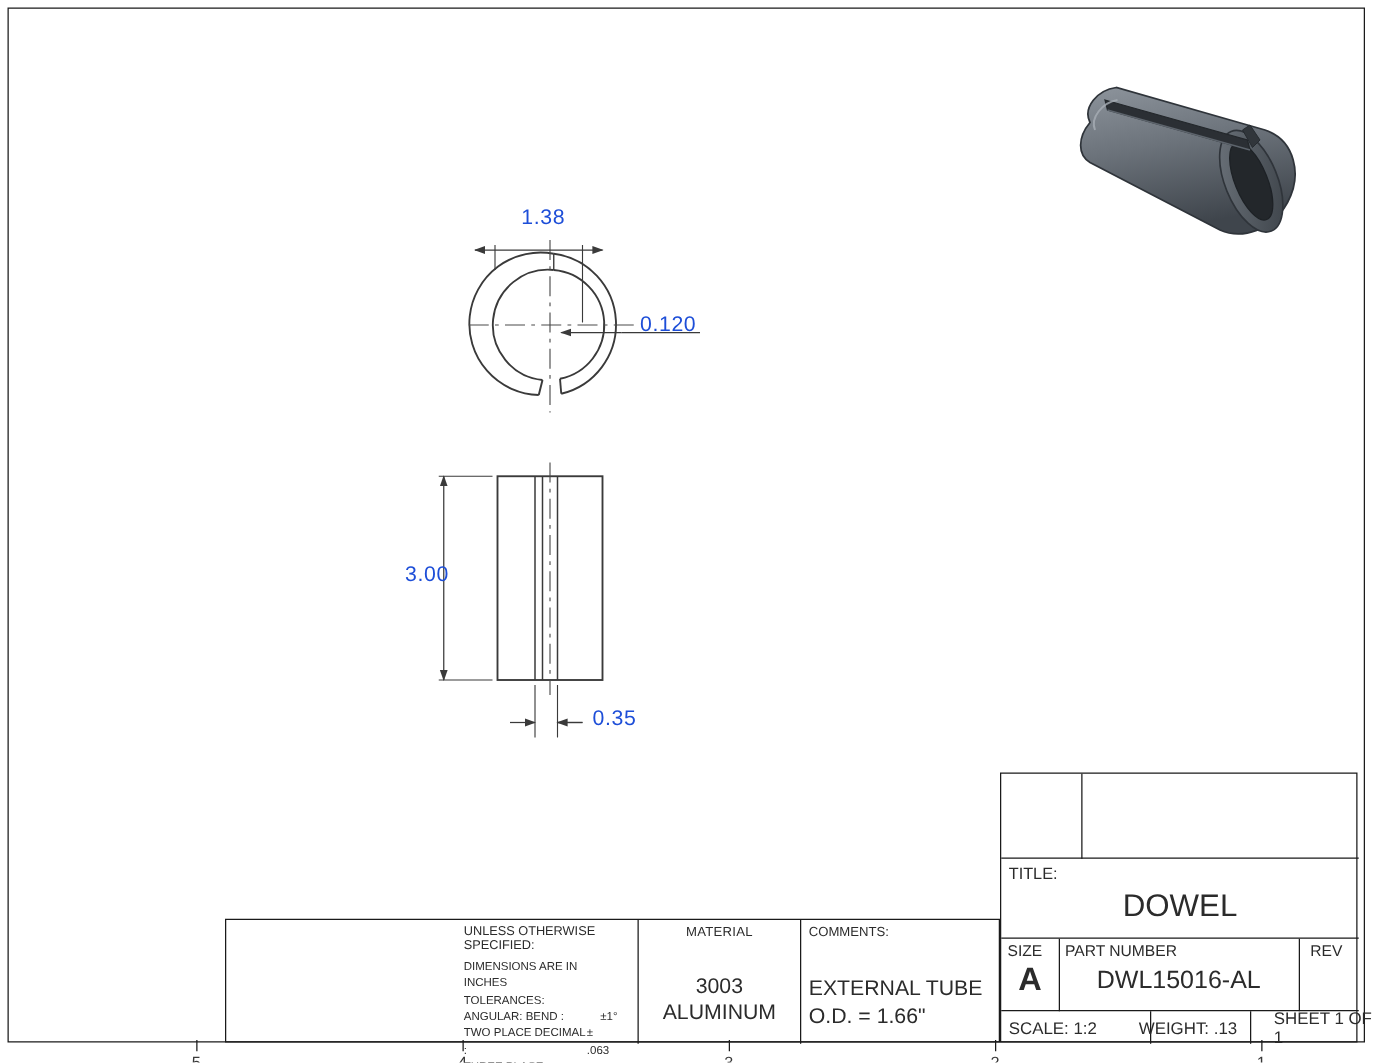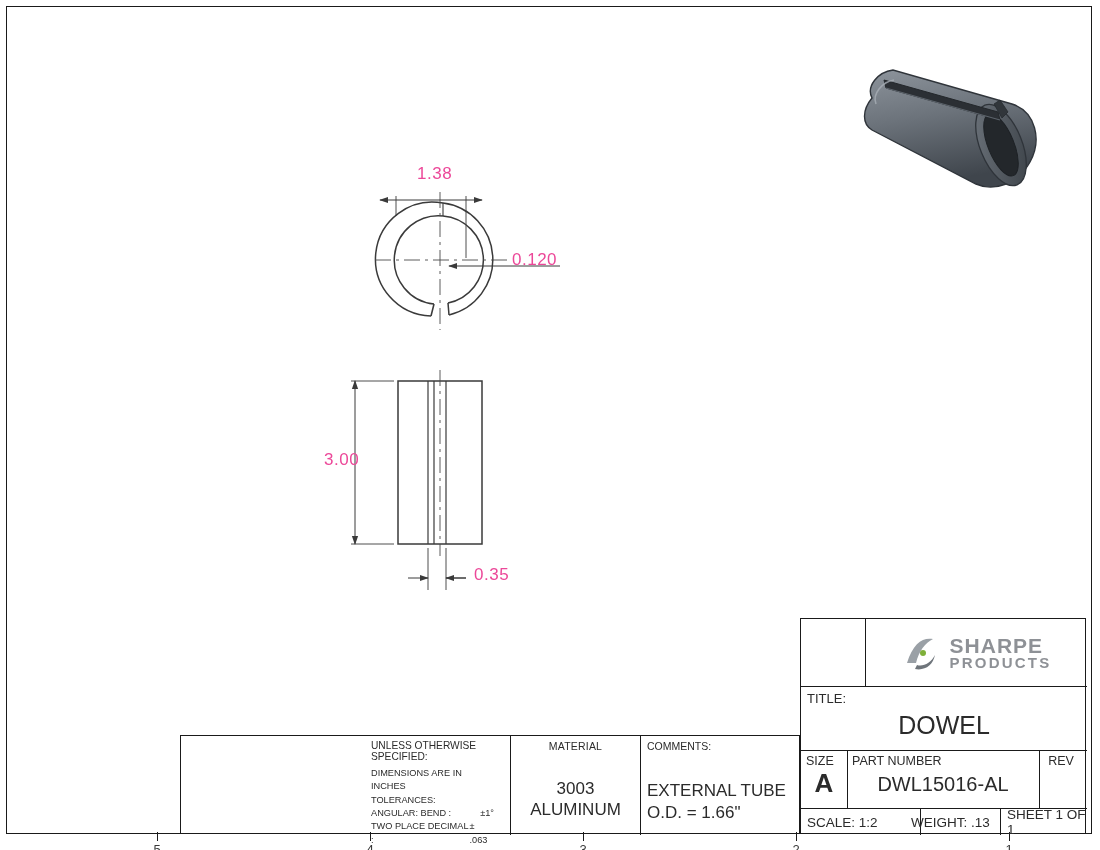--- a/index.html
+++ b/index.html
@@ -5,21 +5,21 @@
   html,body{margin:0;padding:0;background:#fff;}
   body{width:1100px;height:850px;position:relative;font-family:"Liberation Sans",sans-serif;color:#2b2b2b;overflow:hidden;}
   .sheet{position:absolute;left:0;top:0;width:1100px;height:850px;}
   .border{position:absolute;left:6px;top:6px;width:1086px;height:828px;border:1.5px solid #1a1a1a;box-sizing:border-box;}
 
   
   .zone{position:absolute;font-size:13px;color:#3a3a3a;text-align:center;width:30px;}
   .zone .tick{display:block;width:1px;height:9px;background:#1a1a1a;margin:0 auto 1px auto;}
 
   
-  .dim{position:absolute;font-size:17px;color:#ec4899;letter-spacing:.5px;white-space:nowrap;}
+  .dim{position:absolute;font-size:17px;color:#1d4ed8;letter-spacing:.5px;white-space:nowrap;}
 
   
   svg.draw{position:absolute;left:0;top:0;width:1100px;height:850px;pointer-events:none;}
 
   
   .tb{position:absolute;box-sizing:border-box;border:1.3px solid #1a1a1a;}
   .tb-right{left:800px;top:618px;width:286px;height:216px;}
   .tb-logo{position:absolute;left:0;top:0;width:286px;height:68px;box-sizing:border-box;border-bottom:1.3px solid #1a1a1a;}
   .tb-logo-inner{position:absolute;right:0;top:0;width:220px;height:68px;display:flex;align-items:center;justify-content:center;gap:7px;}
   .logo-mark{width:40px;height:40px;position:relative;flex:0 0 auto;}
@@ -208,33 +208,20 @@
         <div>EXTERNAL TUBE</div>
         <div class="l2">O.D. = 1.66"</div>
       </div>
     </div>
   </div>
 
   <div class="tb tb-right">
 
     <div class="tb-logo">
       <div class="vline" style="left:64px;top:0;height:68px;"></div>
-      <div class="tb-logo-inner">
-        <div class="logo-mark">
-          <svg viewBox="0 0 40 40" width="40" height="40">
-            <path d="M4 30 C10 10 20 4 30 6 C22 10 16 18 13 30 Z" fill="#9aa0a6"></path>
-            <path d="M14 32 C20 34 28 30 32 22 C30 32 22 38 12 36 Z" fill="#6f757b"></path>
-            <circle cx="20" cy="20" r="3" fill="#7fb03a"></circle>
-          </svg>
-        </div>
-        <div class="logo-text">
-          <span>SHARPE</span>
-          <span>PRODUCTS</span>
-        </div>
-      </div>
     </div>
 
     <div class="tb-title">
       <span class="lbl">TITLE:</span>
       <span class="val">DOWEL</span>
     </div>
 
     <div class="tb-pn">
       <div class="vline" style="left:46px;top:0;height:58px;"></div>
       <div class="vline" style="left:238px;top:0;height:58px;"></div>
@@ -248,16 +235,16 @@
       </div>
       <div class="cell" style="left:238px;top:0;width:48px;height:58px;">
         <span class="lbl" style="text-align:center;padding-left:0;">REV</span>
         <span class="val"></span>
       </div>
     </div>
 
     <div class="tb-bot">
       <div class="seg" style="left:0;width:120px;border-right:1.3px solid #1a1a1a;">SCALE: 1:2</div>
       <div class="seg" style="left:104px;width:96px;border-right:1.3px solid #1a1a1a;">WEIGHT: .13</div>
-      <div class="seg" style="left:200px;width:86px;">SHEET 1 OF 1</div>
+      <div class="seg" style="left:212px;width:86px;">SHEET 1 OF 1</div>
     </div>
   </div>
 </div>
 
 </body></html>

